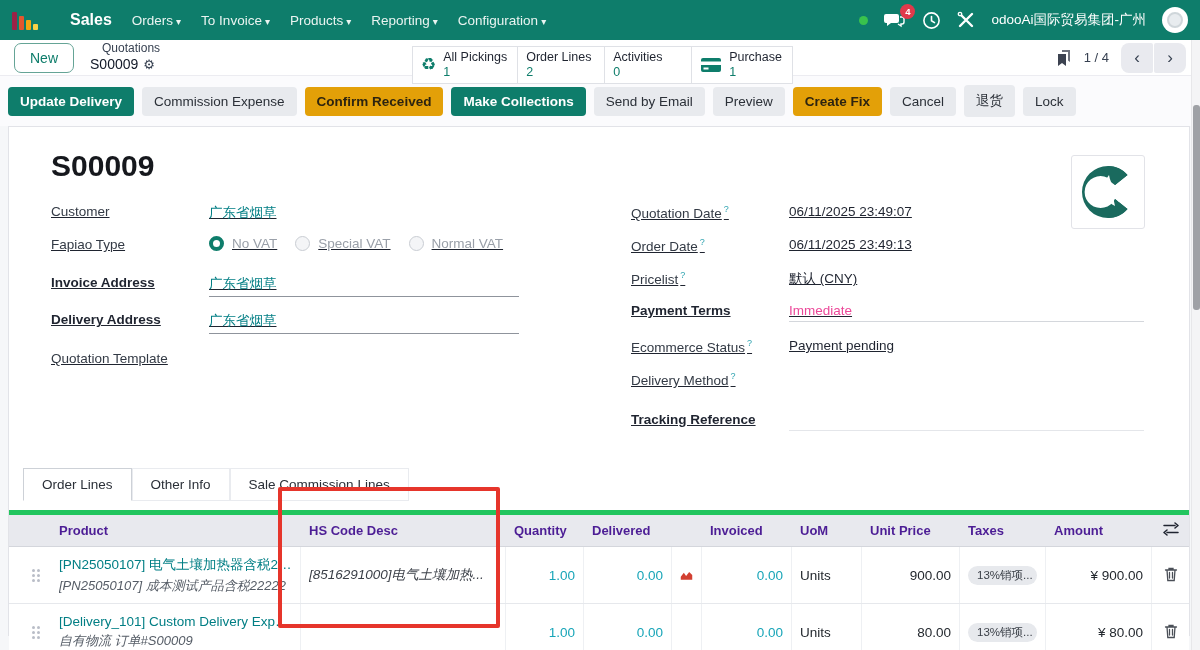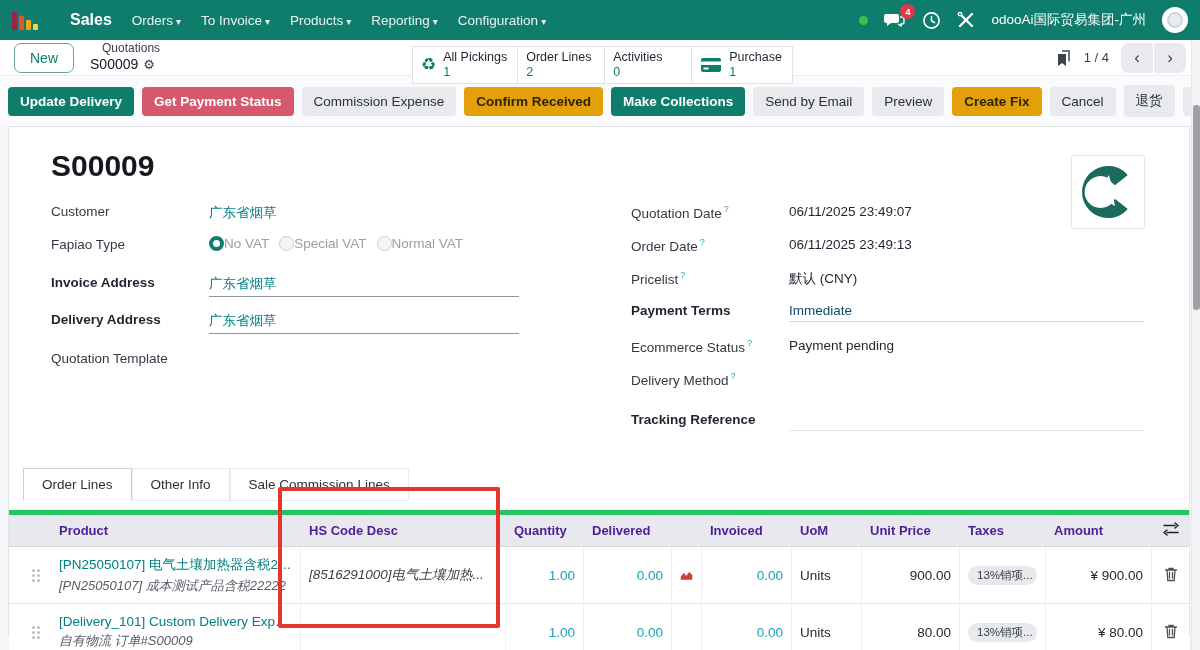--- a/index.html
+++ b/index.html
@@ -49,32 +49,32 @@
   .abtn.warning { background:#e3a008; color:#2d2410; font-weight:bold;}
   .abtn.secondary { background:#e8eaee; color:#2b3038; }
 
   
   .sheet { margin:0 10px 0 8px; background:#fff; border:1px solid #e2e3e8; border-bottom:none; height:510px; position:relative; }
   .title { font-size:30px; font-weight:bold; color:#16181d; margin:22px 0 18px 42px; }
   .logo-box { position:absolute; top:28px; right:44px; width:74px; height:74px; border:1px solid #e2e3e8; border-radius:3px; display:flex; align-items:center; justify-content:center; background:#fff;}
 
   .formgrid { display:flex; }
   .fcol { width:50%; }
-  .frow { display:flex; align-items:flex-start; min-height:33px; padding-left:42px; }
+  .frow { display:flex; align-items:flex-start; min-height:33px; padding-left:42px;text-decoration:underline; }
   .fcol.right .frow { padding-left:32px; }
   .flabel { width:158px; padding-top:3px; color:#333a45; font-size:13.5px; flex-shrink:0;}
   .flabel.bold { font-weight:bold; color:#1f2430;}
   .help { color:#2fa3b0; font-size:9px; vertical-align:super; margin-left:2px;}
   .fval { font-size:13.5px; padding-top:3px; }
   .fval.link { color:#017e84; cursor:pointer;}
   .fval.underlined { border-bottom:1px solid #8f949c; width:310px; padding-bottom:3px;}
   .fcol.right .fval.underlined { width:355px; border-bottom-color:#d4d7dc;}
-  .fval.placeholder { color:#0c4a6e; }
+  .fval.placeholder { color:#ec4899; }
   .fval.emptyline { border-bottom:1px solid #e4e6ea; width:355px; height:22px;}
-  .radios { display:flex; align-items:center; gap:0; padding-top:2px;}
+  .radios { display:flex; align-items:center; gap:8px; padding-top:2px;}
   .radio { width:15px; height:15px; border-radius:50%; }
   .radio.on { border:4.5px solid #0e7d6b; background:#fff;}
   .radio.off { border:1px solid #c9cdd3; background:#f4f5f7;}
   .radios .rlbl { color:#9aa0a9; font-size:13.5px; margin-right:10px;}
 
   
   .tabs { display:flex; margin:26px 0 0 14px; align-items:flex-end; }
   .tab { padding:8px 18px; font-size:13.5px; color:#2b3038; background:#fff; cursor:pointer; border:1px solid #e9ebef;}
   .tab.active { border:1px solid #cdd1d7; border-bottom:1px solid #fff; position:relative; z-index:2; }
 
@@ -186,21 +186,20 @@
     <span class="count">1 / 4</span>
     <span class="pgbtns">
       <button class="pgbtn left">‹</button>
       <button class="pgbtn right">›</button>
     </span>
   </div>
 </div>
 
 <div class="abar">
   <button class="abtn primary">Update Delivery</button>
-  <button class="abtn danger">Get Payment Status</button>
   <button class="abtn secondary">Commission Expense</button>
   <button class="abtn warning">Confirm Received</button>
   <button class="abtn primary">Make Collections</button>
   <button class="abtn secondary">Send by Email</button>
   <button class="abtn secondary">Preview</button>
   <button class="abtn warning">Create Fix</button>
   <button class="abtn secondary">Cancel</button>
   <button class="abtn secondary">退货</button>
   <button class="abtn secondary">Lock</button>
 

